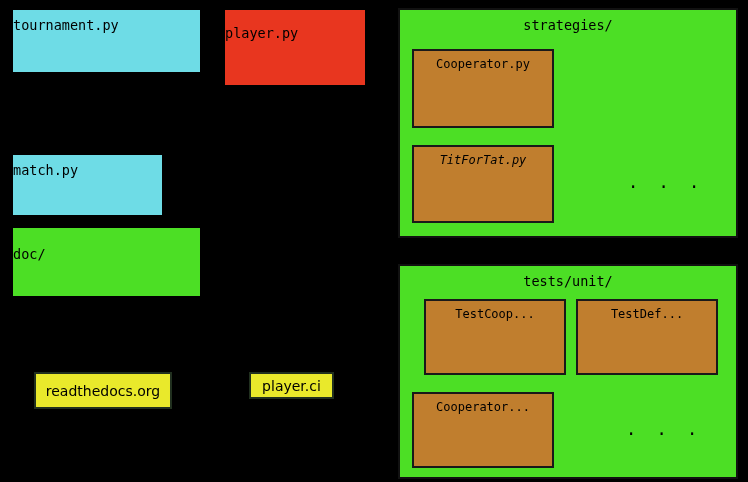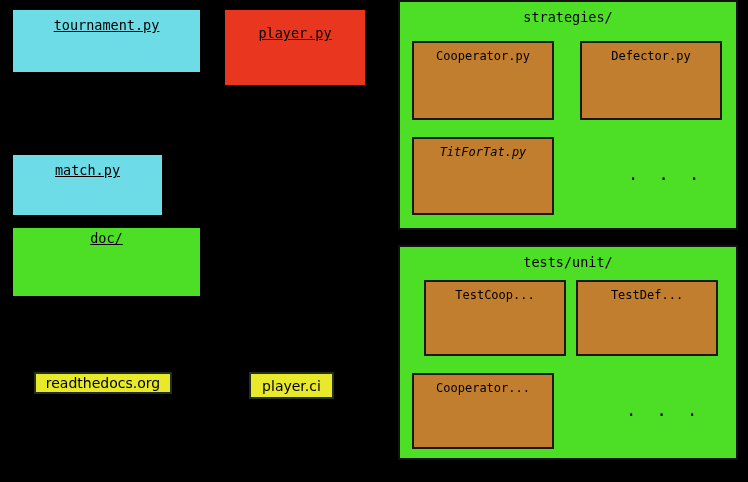--- a/index.html
+++ b/index.html
@@ -20,41 +20,40 @@
     position: absolute;
     box-sizing: border-box;
     display: block;
     text-align: center;
     color: #000000;
     line-height: 1.1;
   }
   .node .node-label {
     display: block;
     width: 100%;
-    text-align: center;
+    text-align: left;
     white-space: nowrap;
-    text-decoration: underline;
   }
   
   .mod-cyan {
     background: #6EDCE6;
     font-size: 13.5px;
     padding-top: 8px;
   }
   
   .mod-red {
     background: #E8361F;
     font-size: 13.5px;
     padding-top: 16px;
   }
   
   .mod-green {
     background: #4CDF25;
     font-size: 13.5px;
-    padding-top: 3px;
+    padding-top: 19px;
   }
   
   .panel {
     position: absolute;
     box-sizing: border-box;
     background: #4CDF25;
     border: 2px solid #111111;
     color: #000000;
   }
   .panel > .panel-title {
@@ -125,57 +124,54 @@
   </div>
 
   <div class="node mod-green" style="left:13px; top:228px; width:187px; height:68px;">
     <span class="node-label">doc/</span>
   </div>
 
   <div class="node mod-red" style="left:225px; top:10px; width:140px; height:75px;">
     <span class="node-label">player.py</span>
   </div>
 
-  <div class="panel" style="left:398px; top:0; width:340px; height:230px;">
+  <div class="panel" style="left:398px; top:8px; width:340px; height:230px;">
     <span class="panel-title">strategies/</span>
 
     <div class="leaf-brown" style="left:12px; top:39px; width:142px; height:79px;">
       <span class="node-label">Cooperator.py</span>
     </div>
 
-    <div class="leaf-brown" style="left:180px; top:39px; width:142px; height:79px;">
-      <span class="node-label">Defector.py</span>
-    </div>
 
     <div class="leaf-brown" style="left:12px; top:135px; width:142px; height:78px;font-style:italic;">
       <span class="node-label">TitForTat.py</span>
     </div>
 
     <div class="ellipsis" style="left:228px; top:162px;">. . .</div>
   </div>
 
-  <div class="panel" style="left:398px; top:245px; width:340px; height:215px;">
+  <div class="panel" style="left:398px; top:264px; width:340px; height:215px;">
     <span class="panel-title">tests/unit/</span>
 
     <div class="leaf-brown" style="left:12px; top:33px; width:142px; height:76px;margin-left:12px;">
       <span class="node-label">TestCoop...</span>
     </div>
 
     <div class="leaf-brown" style="left:176px; top:33px; width:142px; height:76px;">
       <span class="node-label">TestDef...</span>
     </div>
 
     <div class="leaf-brown" style="left:12px; top:126px; width:142px; height:76px;">
       <span class="node-label">Cooperator...</span>
     </div>
 
     <div class="ellipsis" style="left:226px; top:153px;">. . .</div>
   </div>
 
-  <div class="badge-yellow" style="left:34px; top:372px; width:138px; height:22px;">
+  <div class="badge-yellow" style="left:34px; top:372px; width:138px; height:37px;">
     <span>readthedocs.org</span>
   </div>
 
   <div class="badge-yellow" style="left:249px; top:372px; width:85px; height:27px;">
     <span>player.ci</span>
   </div>
 
 </div>
 
 </body></html>

